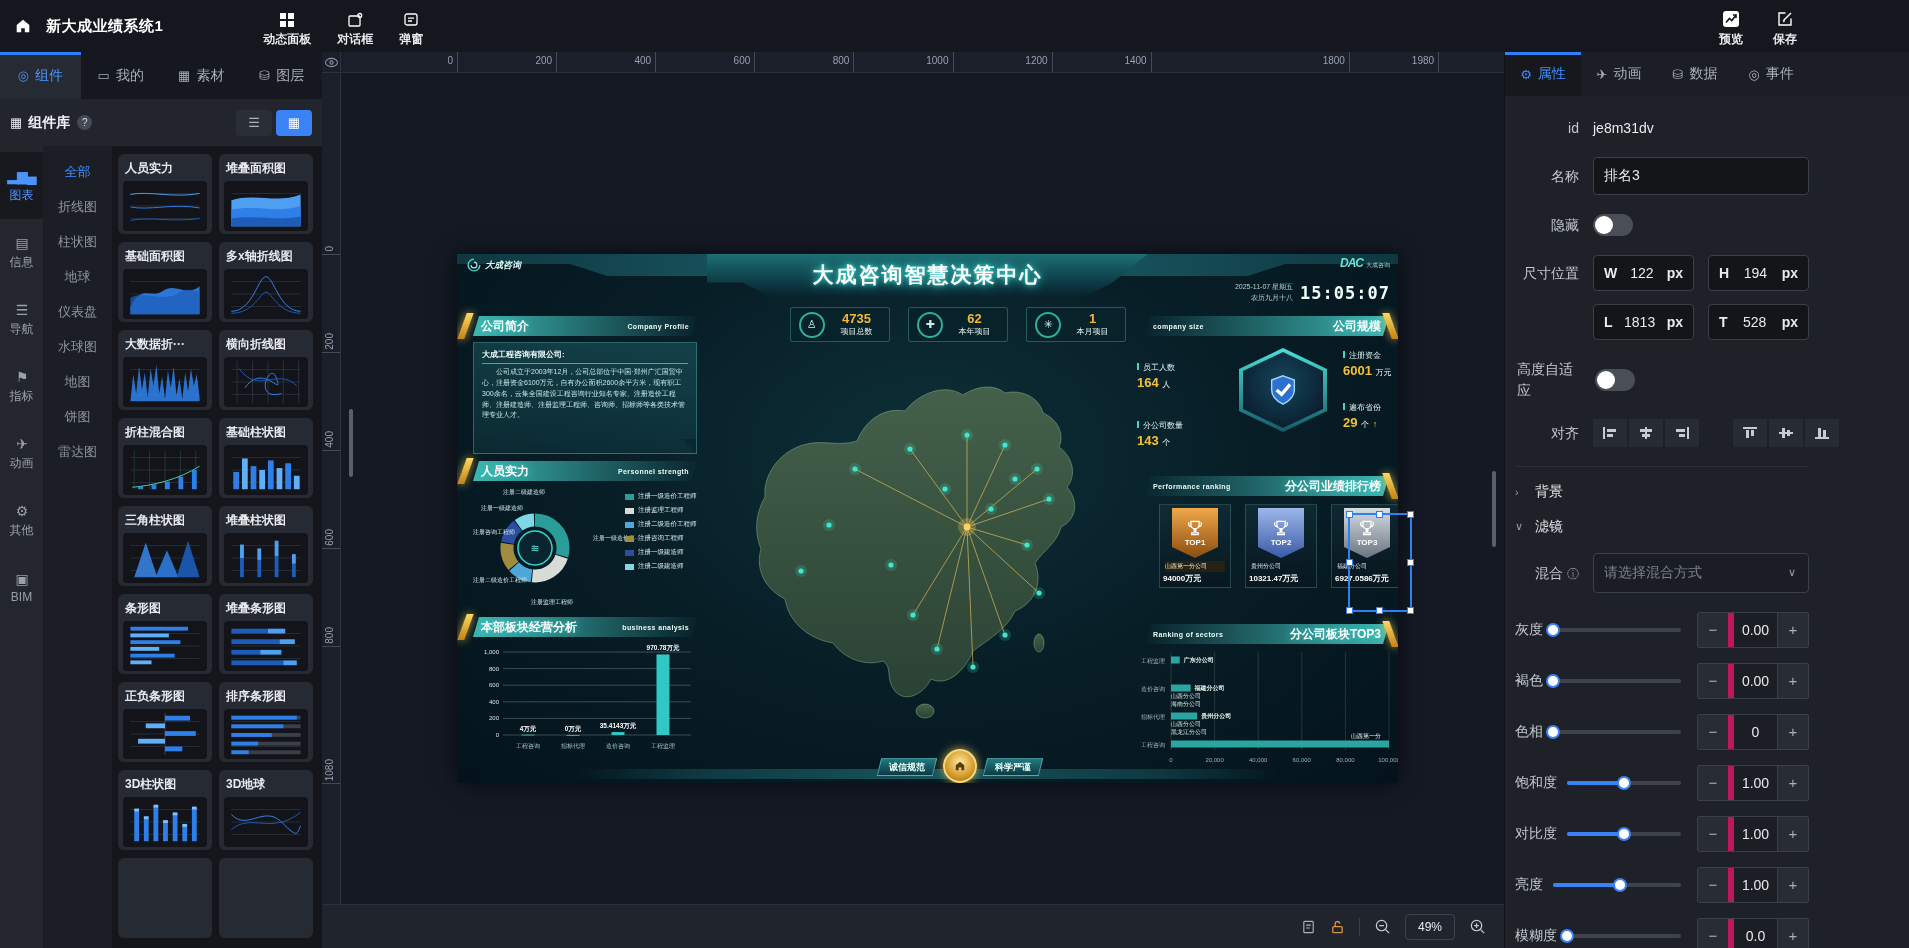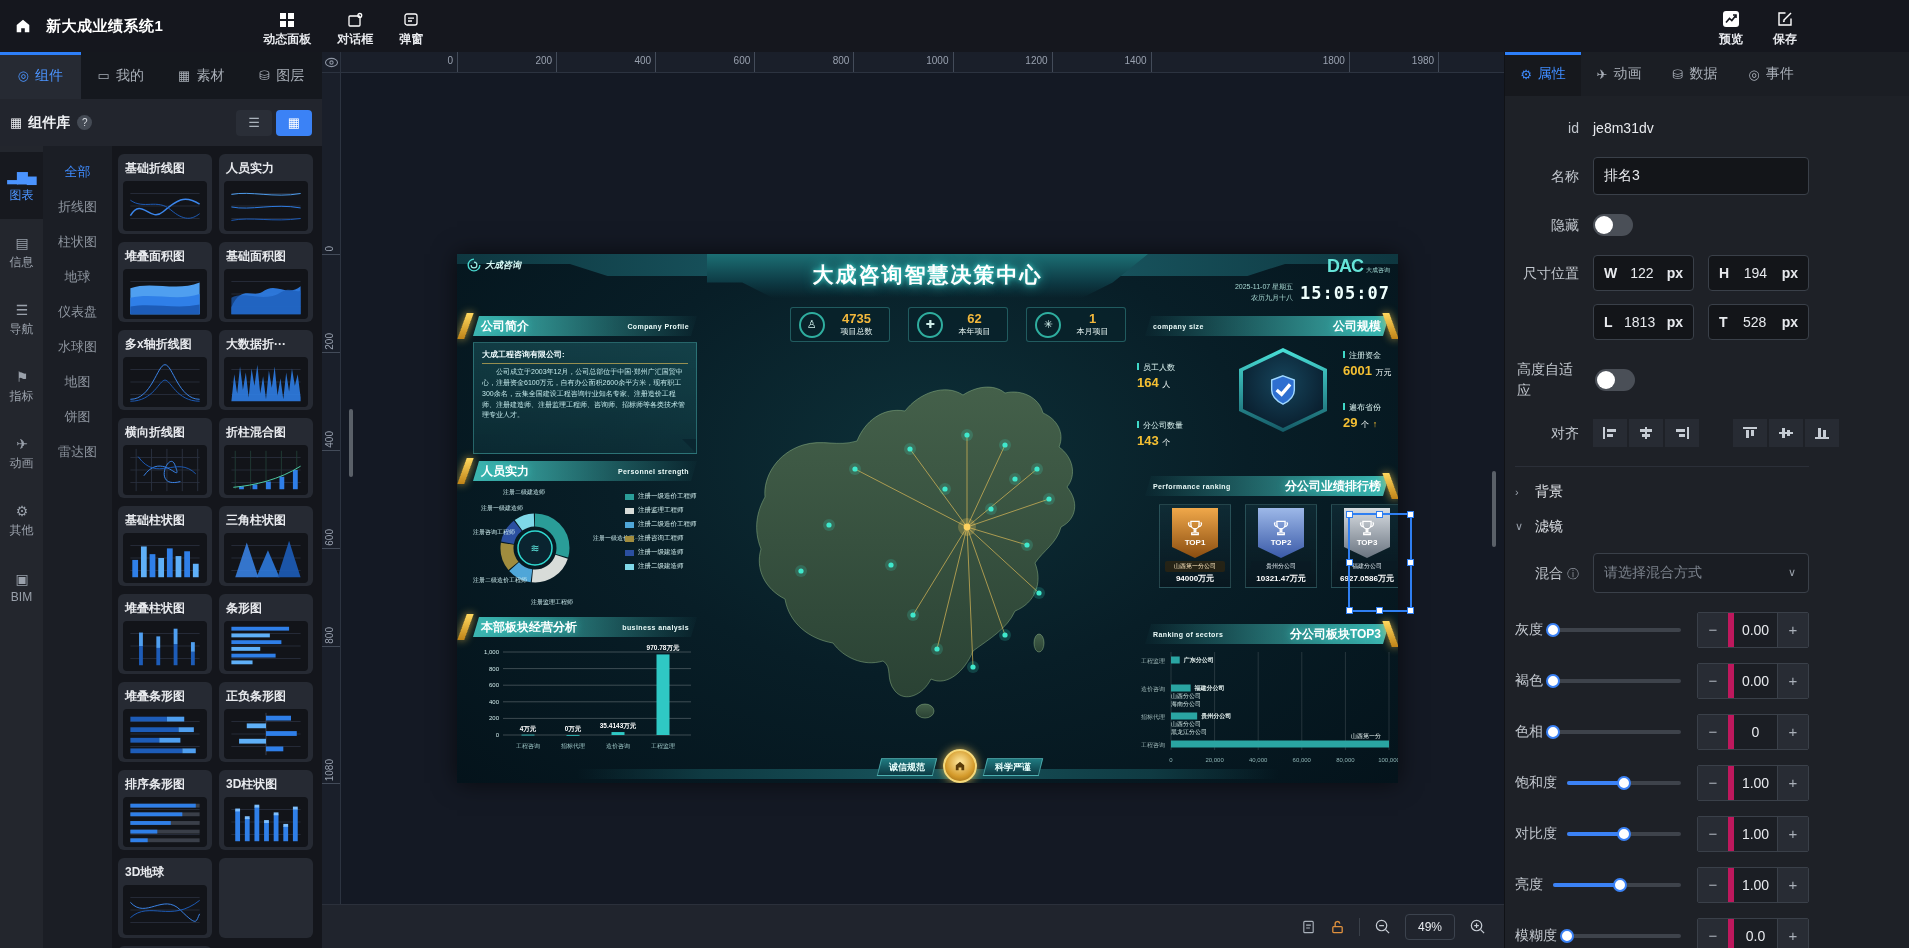--- a/index.html
+++ b/index.html
@@ -68,21 +68,21 @@
     background:linear-gradient(90deg,#0e3740,#17525c 30%,#1e6a72 50%,#17525c 70%,#0e3740);
     clip-path:polygon(0 0,100% 0,100% 45%,88% 45%,84% 100%,16% 100%,12% 45%,0 45%)}
   .db-head-tab{position:absolute;left:250px;right:250px;top:0;height:44px;
     background:linear-gradient(180deg,#1c6f74,#0d3a44 65%,rgba(10,40,50,0));
     clip-path:polygon(0 0,100% 0,92% 65%,85% 100%,15% 100%,8% 65%,0 65%)}
   .db-title{position:absolute;top:7px;left:50%;transform:translateX(-50%);font-size:21px;font-weight:bold;color:#fff;
     letter-spacing:2px;text-shadow:0 0 12px rgba(64,230,220,.9),0 0 4px rgba(64,230,220,.8);white-space:nowrap}
   .db-logo-l{position:absolute;left:10px;top:4px;display:flex;align-items:center;gap:4px}
   .db-logo-l .nm{font-size:9px;font-weight:bold;color:#d9fbf7;font-style:italic}
   .db-logo-r{position:absolute;right:8px;top:2px;display:flex;align-items:baseline;gap:3px}
-  .db-logo-r .mk{font-size:18px;font-weight:900;color:#66e4d8;letter-spacing:-1px}
+  .db-logo-r .mk{font-size:12px;font-weight:900;font-style:italic;color:#66e4d8;letter-spacing:-1px}
   .db-logo-r .sm{font-size:6px;color:#9fd8d2}
   .db-dt{position:absolute;right:8px;top:28px;display:flex;align-items:flex-end;gap:7px}
   .db-dt .dcol{display:flex;flex-direction:column;gap:1px;text-align:right}
   .db-dt .d1,.db-dt .d2{font-size:7px;color:#a8d8d2}
   .db-dt .tm{font-size:17px;font-weight:bold;color:#effffd;font-family:"DejaVu Sans Mono","Liberation Mono",monospace;letter-spacing:1px}
   .kpis{position:absolute;left:333px;top:53px;display:flex;gap:18px}
   .kpi{width:100px;height:35px;background:rgba(8,34,42,.85);border:1px solid rgba(80,200,195,.35);border-radius:3px;
     display:flex;align-items:center;gap:7px;padding:0 8px;box-sizing:border-box}
   .kpi .ring{width:22px;height:22px;border-radius:50%;border:2px solid #2fae9f;color:#cfeeea;font-size:11px;
     display:flex;align-items:center;justify-content:center;flex:none}
@@ -121,21 +121,21 @@
   .hexi{position:absolute;left:4px;top:4px;right:4px;bottom:4px;
     clip-path:polygon(50% 0,100% 25%,100% 75%,50% 100%,0 75%,0 25%);
     background:radial-gradient(circle at 50% 40%,#16455c,#0a2030 75%);display:flex;align-items:center;justify-content:center}
   .stat{position:absolute;width:110px}
   .stat .sl{font-size:8px;color:#ddf4f2;white-space:nowrap}
   .stat .sl::before{content:"";display:inline-block;width:2px;height:7px;background:#3fd8c8;margin-right:4px}
   .stat .sv{font-size:13px;font-weight:bold;color:#f5c033;margin-top:2px;white-space:nowrap}
   .stat .su{font-size:8px;color:#eef6f5;font-weight:normal}
   .stat .str{font-size:9px;color:#f5c033}
   .topcards{position:absolute;left:690px;top:250px;width:251px;height:118px}
-  .topcard{position:absolute;top:0;width:72px;padding:3px;box-sizing:border-box;text-align:center;
+  .topcard{position:absolute;top:0;width:72px;padding:3px;box-sizing:border-box;text-align:left;
     background:linear-gradient(180deg,rgba(20,52,62,.55),rgba(8,22,30,.8));border:1px solid rgba(120,200,200,.25)}
   .tile{width:46px;height:50px;margin:0 auto;display:flex;flex-direction:column;align-items:center;justify-content:center;
     clip-path:polygon(0 0,100% 0,100% 78%,50% 100%,0 78%)}
   .tile .rk{font-size:8px;font-weight:bold;color:#fff;margin-top:1px}
   .t1 .tile{background:linear-gradient(180deg,#f0a84a,#8a4d10)}
   .t2 .tile{background:linear-gradient(180deg,#9db8e8,#3a5aa8)}
   .t3 .tile{background:linear-gradient(180deg,#d8dde2,#6a7480)}
   .topcard .nm{margin:3px 2px 2px;font-size:6px;color:#ffe9c2;background:rgba(60,40,10,.55);border-radius:2px;
     padding:1px 0;white-space:nowrap;overflow:hidden}
   .t2 .nm,.t3 .nm{color:#e2ecf2;background:rgba(10,26,36,.65)}
@@ -325,29 +325,20 @@
             <div class="cat">折线图</div>
             <div class="cat">柱状图</div>
             <div class="cat">地球</div>
             <div class="cat">仪表盘</div>
             <div class="cat">水球图</div>
             <div class="cat">地图</div>
             <div class="cat">饼图</div>
             <div class="cat">雷达图</div>
           </div>
         <div class="cards" id="cards">
-            <div class="card">
-              <div class="lbl">基础折线图</div>
-     <div class="thumb">
-       <svg viewBox="0 0 84 52">
-                  <path d="M6 13 H78 M6 26 H78 M6 39 H78" stroke="#262c38" stroke-width="1" fill="none"></path>
-                  <path d="M6 36 C18 16 26 44 40 32 S62 14 78 24" stroke="#3b86ec" fill="none" stroke-width="1.5"></path>
-                  <path d="M6 20 C20 30 34 18 48 30 S70 40 78 34" stroke="#1d5cb8" fill="none"></path>
-                </svg></div>
-            </div>
             <div class="card">
               <div class="lbl">人员实力</div>
      <div class="thumb">
        <svg viewBox="0 0 84 52">
                   <path d="M6 13 H78 M6 26 H78 M6 39 H78" stroke="#262c38" stroke-width="1" fill="none"></path>
                   <path d="M6 14 C26 10 50 18 78 13" stroke="#4f9ff0" fill="none"></path>
                   <path d="M6 27 C26 31 50 23 78 28" stroke="#2f7fe8" fill="none"></path>
                   <path d="M6 41 C26 37 50 43 78 39" stroke="#1d5cb8" fill="none"></path>
                 </svg></div>
             </div>

